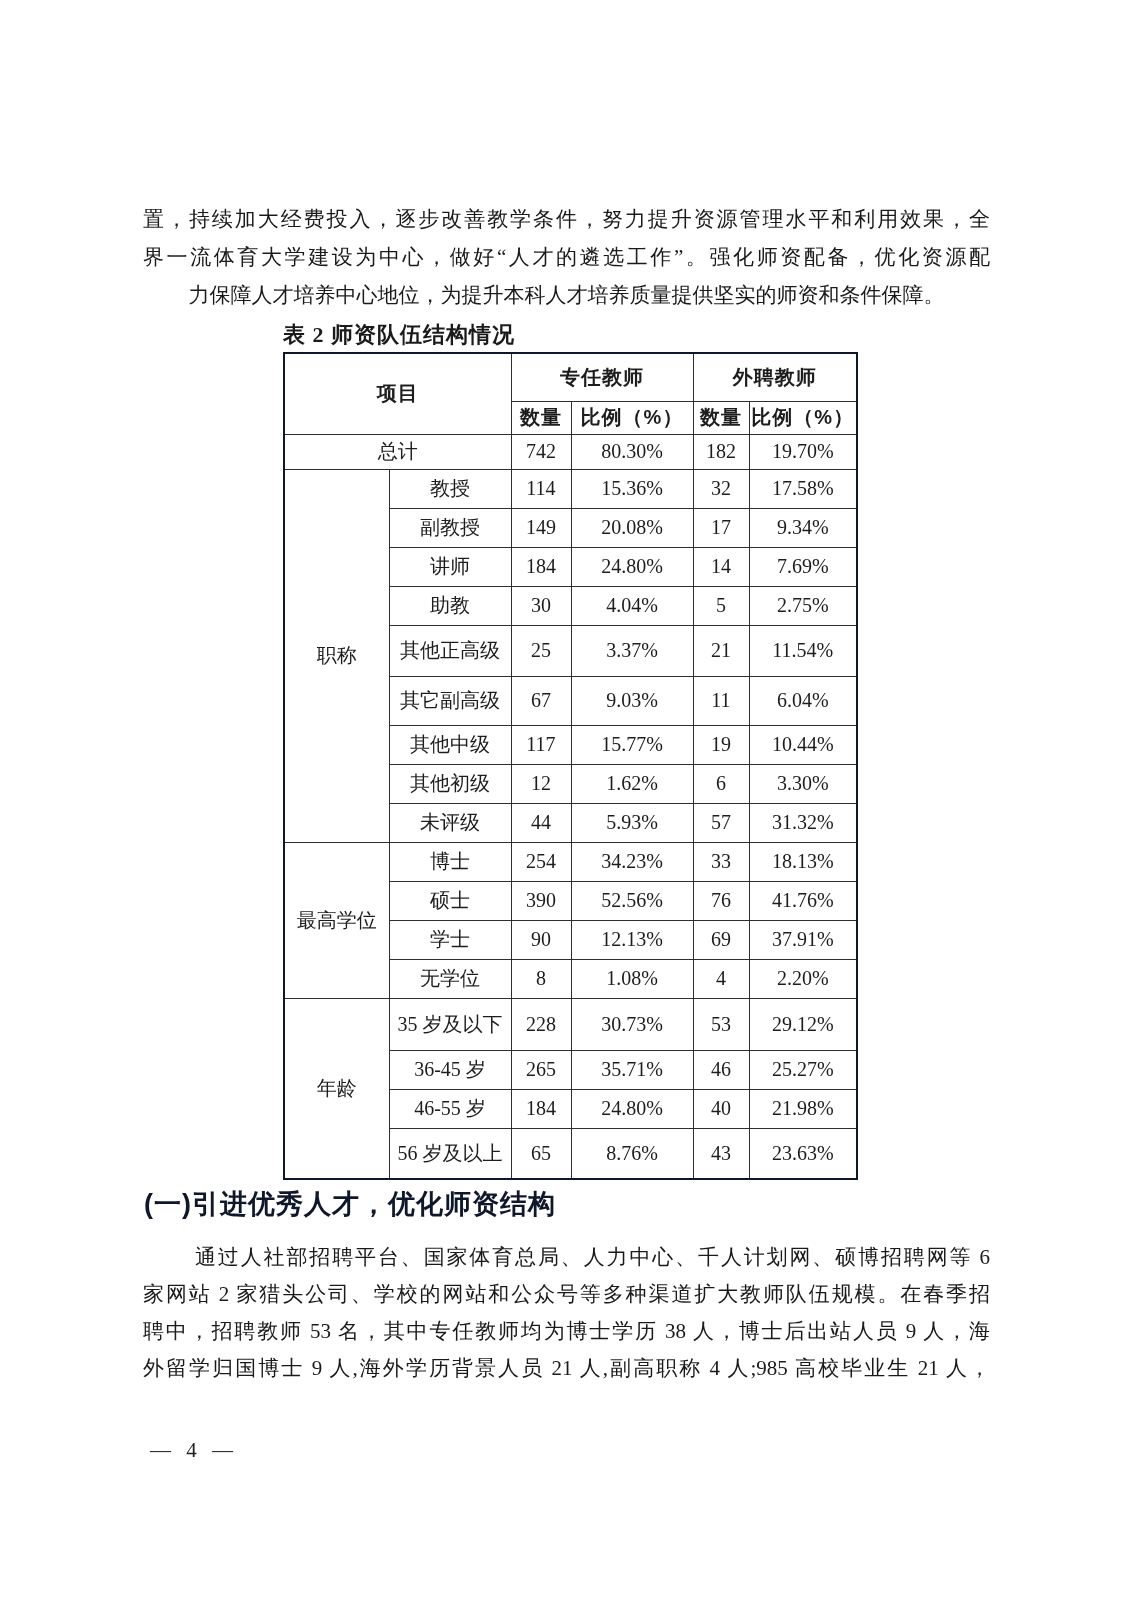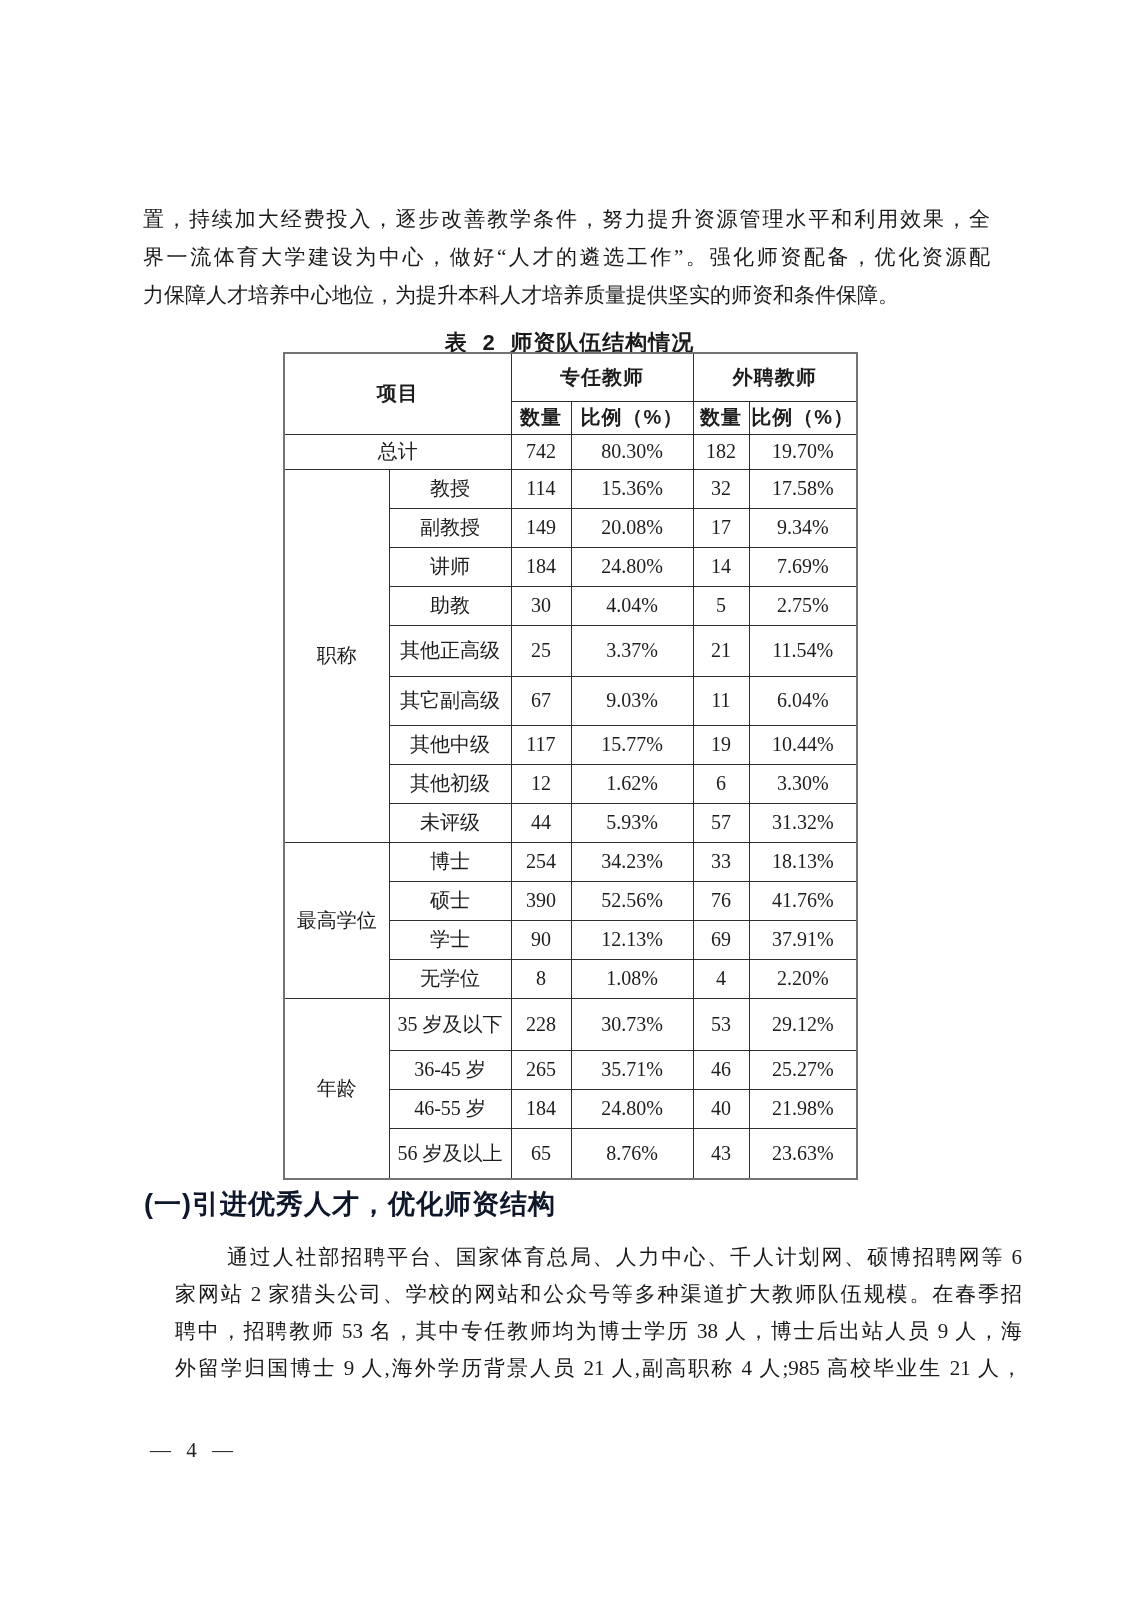--- a/index.html
+++ b/index.html
@@ -8,42 +8,42 @@
     font-family:"Liberation Serif","DejaVu Serif",serif;
     color:#1a1a1a;
     -webkit-font-smoothing:antialiased;
   }
   .page{position:relative;width:1131px;height:1600px;background:#fff;overflow:hidden;}
 
   
   .para{position:absolute;left:143px;width:847px;font-size:21px;}
   .para .line{height:38px;line-height:38px;white-space:nowrap;}
   .just{text-align:justify;text-align-last:justify;}
-  .natural{text-align:left;}
+  .natural{text-align:center;}
   .intro{top:200px;}
-  .recruit{top:1239px;margin-left:32px;}
+  .recruit{top:1239px;}
   .recruit .line{height:37px;line-height:37px;}
   .indent1{text-indent:52px;}
 
   
   .table-title{
-    position:absolute;left:283px;top:328px;width:573px;
-    text-align:center;font-size:22px;font-weight:bold;
-    font-family:Liberation Mono, monospace;
+    position:absolute;left:283px;top:320px;width:573px;
+    font-size:22px;font-weight:bold;
+    font-family:Liberation Serif, serif;
     letter-spacing:1px;
   }
 
   
   table.struct{
     position:absolute;left:283px;top:352px;
     width:573px;border-collapse:collapse;table-layout:fixed;
     background:#fff;
   }
   table.struct,table.struct td{border:1px solid #2e2e2e;}
-  table.struct{border:2px solid #737373;}
+  table.struct{border:2px solid #0f172a;}
   table.struct td{
     padding:0;text-align:center;vertical-align:middle;
     font-size:20px;color:#1d1d1d;overflow:hidden;
   }
   td.hd{
     font-family:"Liberation Sans","DejaVu Sans",sans-serif;
     font-weight:bold;font-size:21px;letter-spacing:1px;
   }
   tr.trh1{height:48px;}
   tr.trh2{height:33px;padding-left:13px;}

